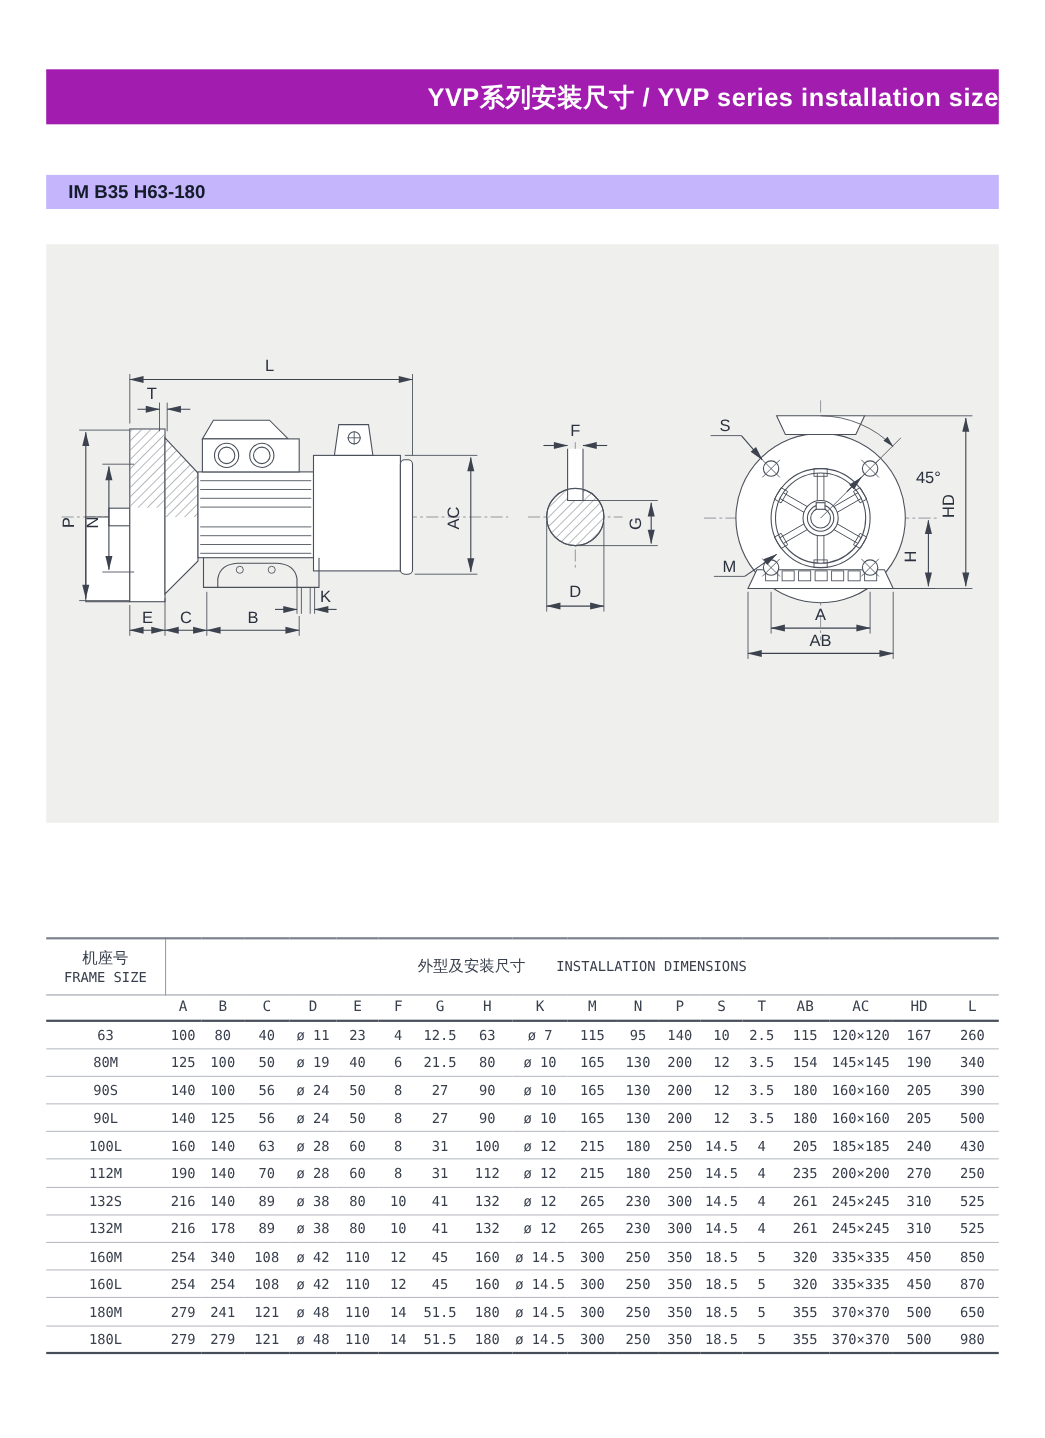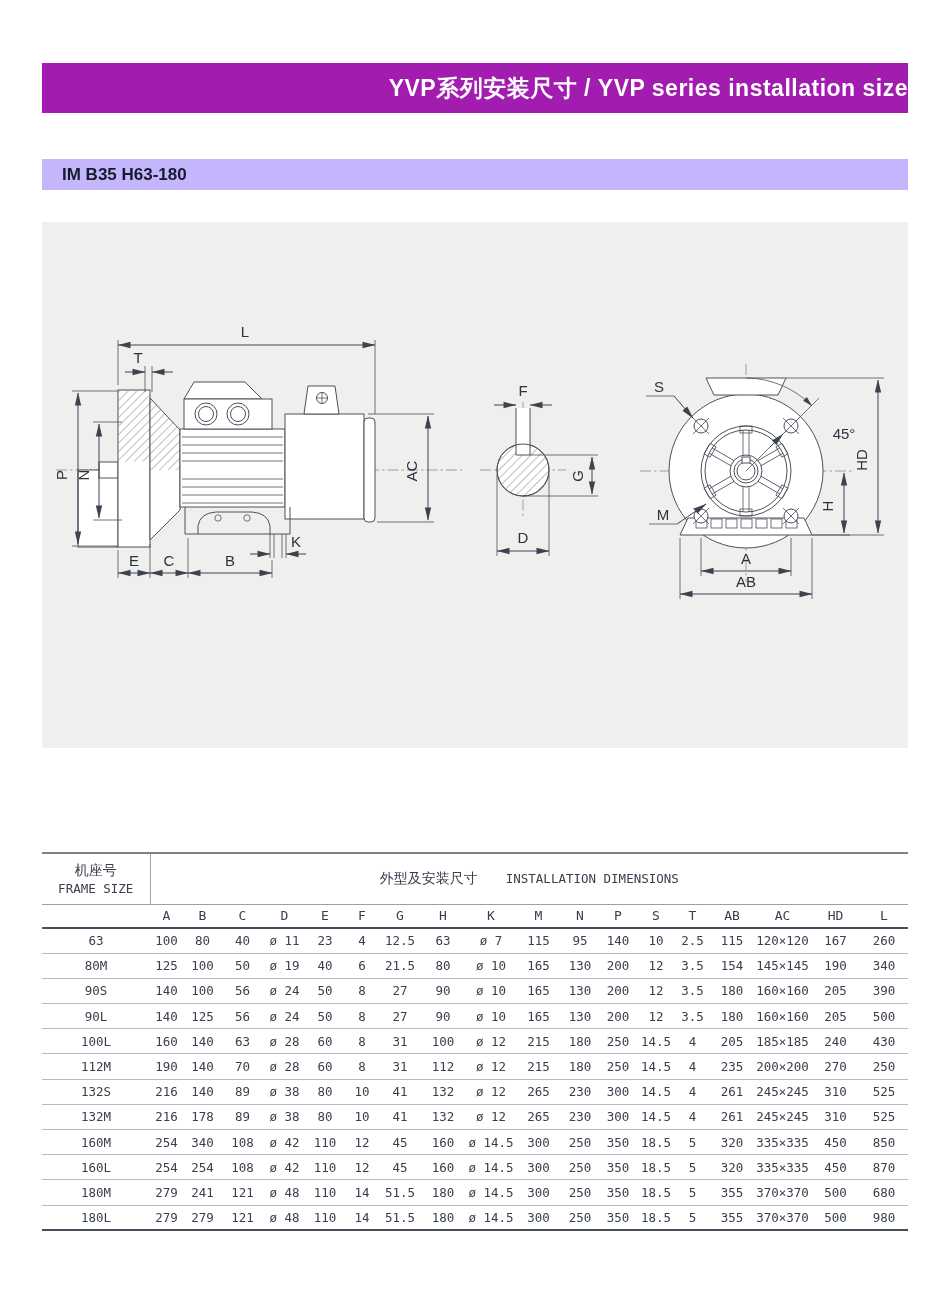--- a/index.html
+++ b/index.html
@@ -566,21 +566,21 @@
           <td>180</td>
           <td>ø 14.5</td>
           <td>300</td>
           <td>250</td>
           <td>350</td>
           <td>18.5</td>
           <td>5</td>
           <td>355</td>
           <td>370×370</td>
           <td>500</td>
-          <td>680</td>
+          <td>650</td>
         </tr>
         <tr>
           <th>180L</th>
           <td>279</td>
           <td>279</td>
           <td>121</td>
           <td>ø 48</td>
           <td>110</td>
           <td>14</td>
           <td>51.5</td>

